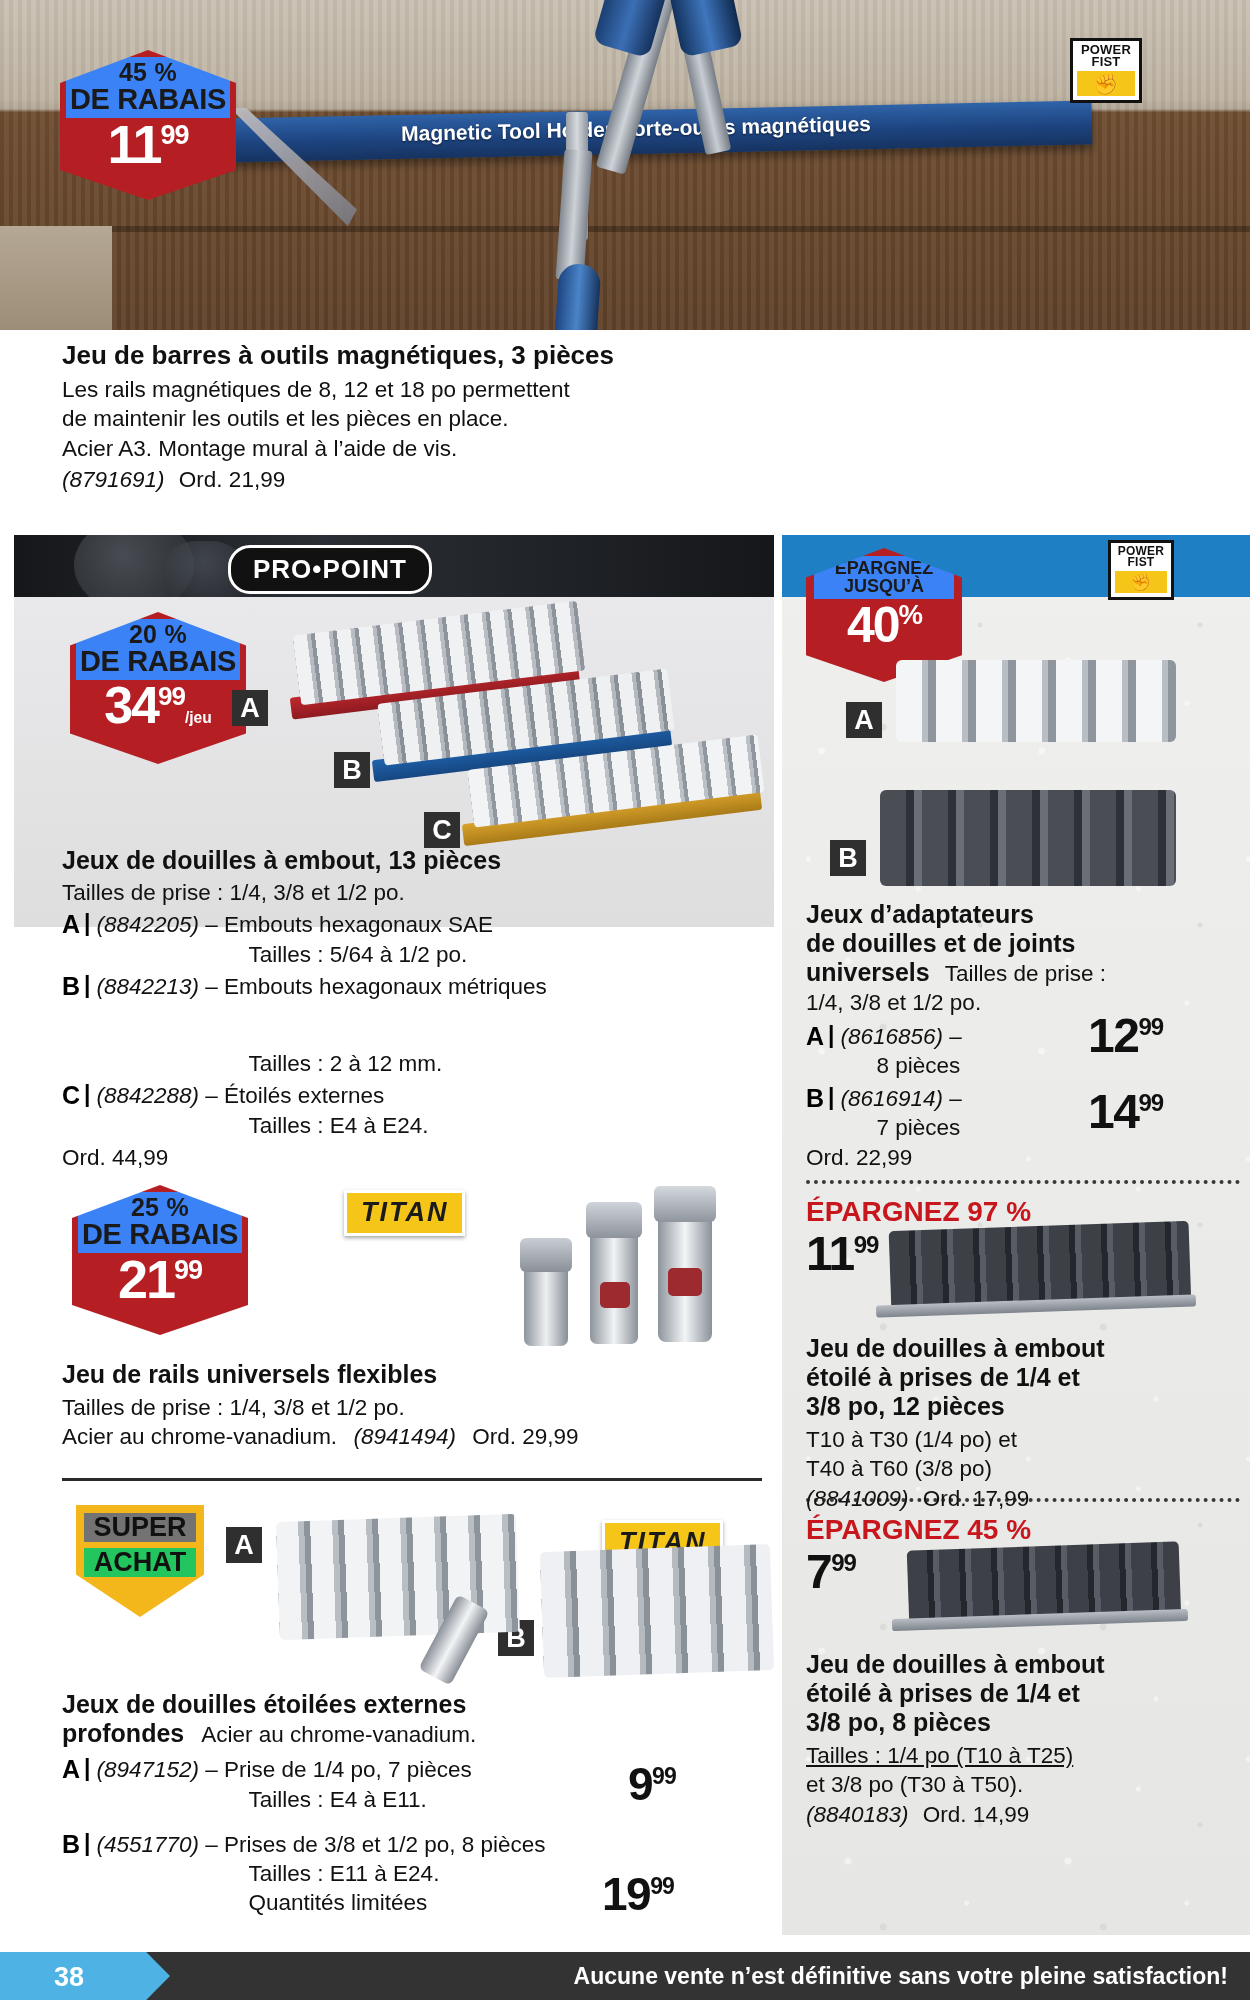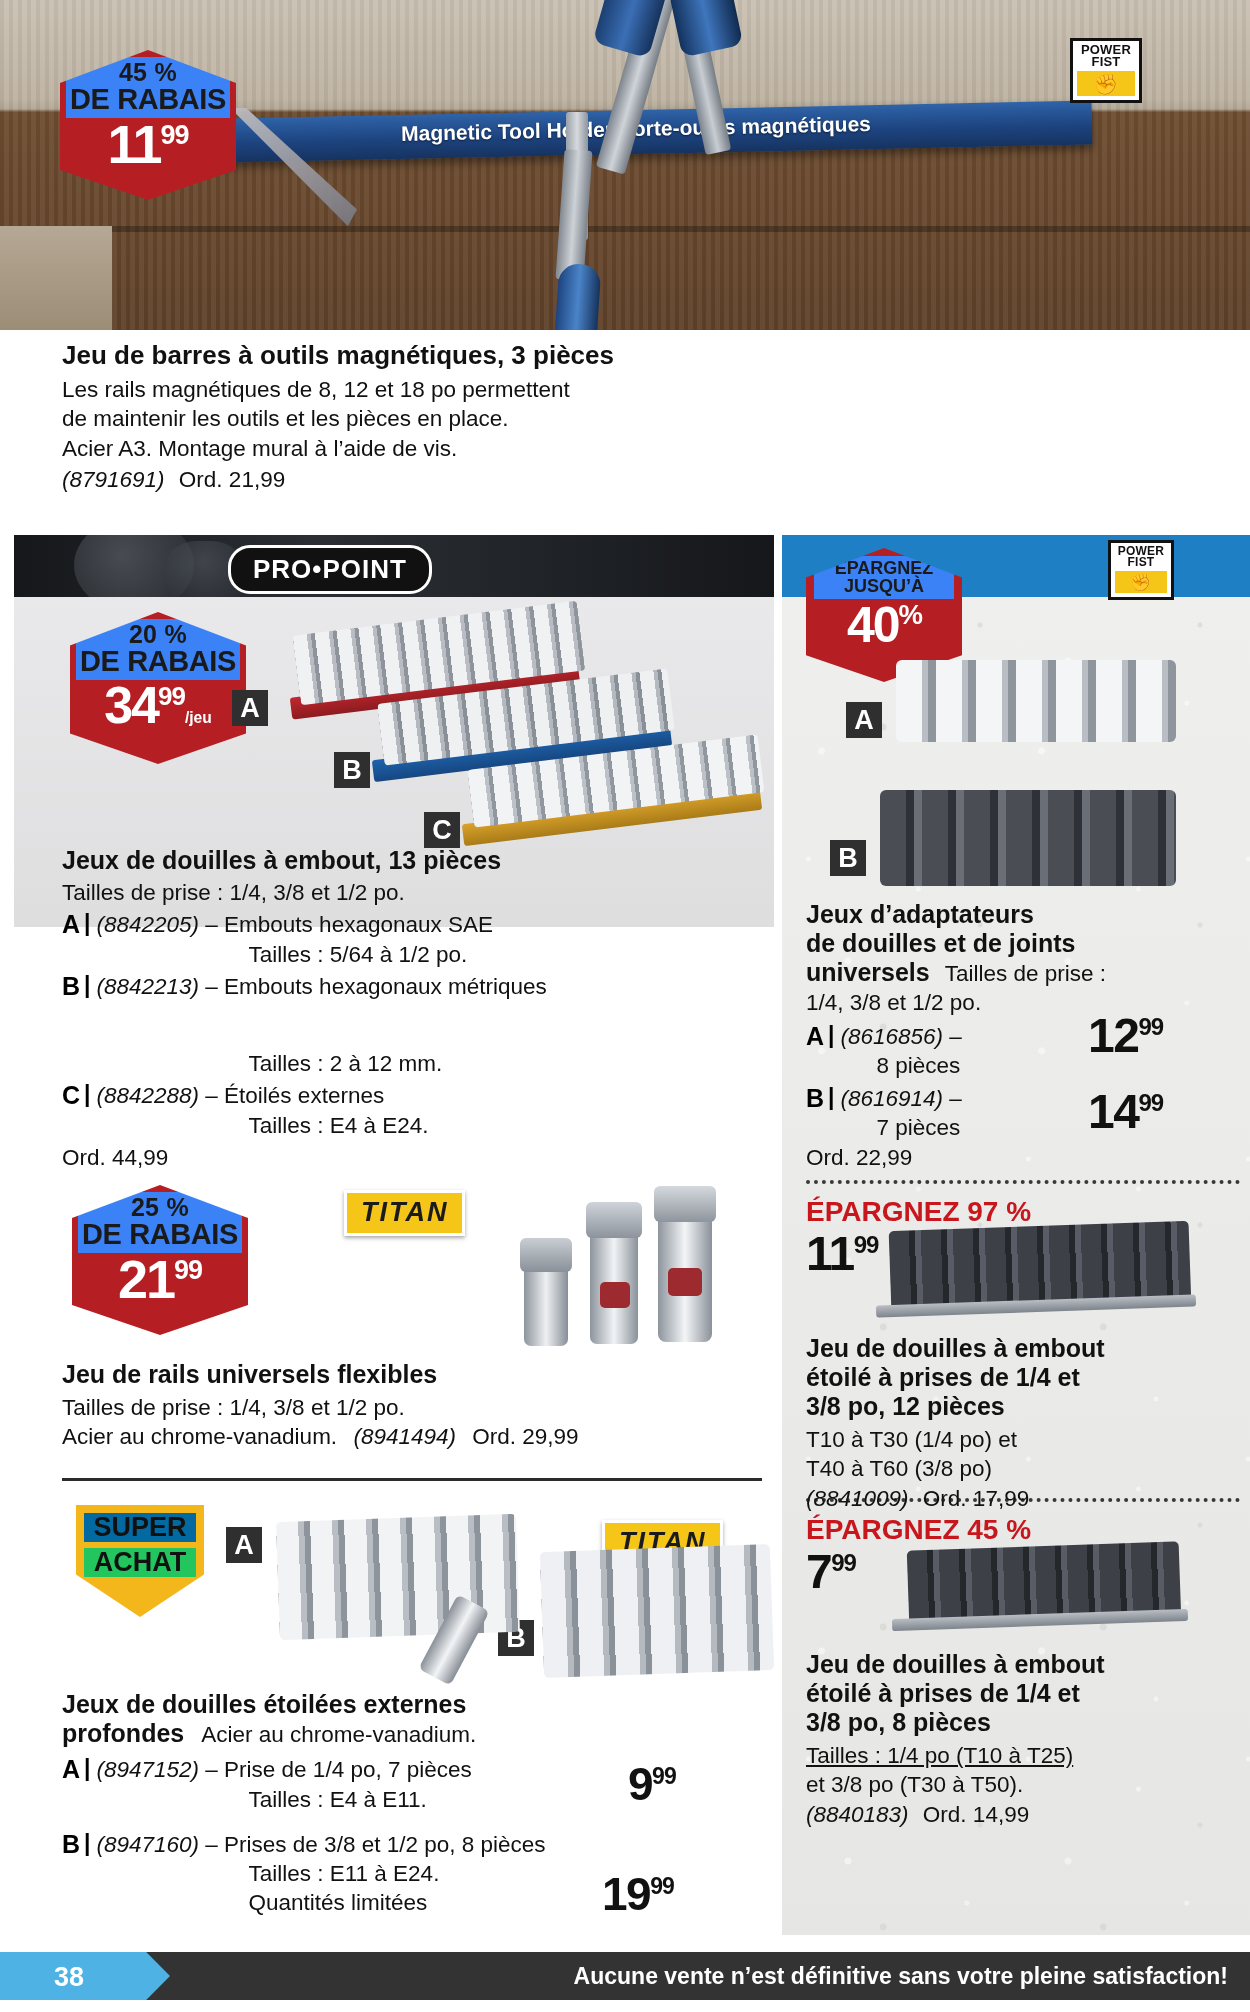--- a/index.html
+++ b/index.html
@@ -77,21 +77,21 @@
     position: relative; width: 128px; height: 112px;
   }
   .sa-arrow {
     position: absolute; inset: 0;
     background: #f3b61b;
     -webkit-clip-path: polygon(0 0, 100% 0, 100% 62%, 50% 100%, 0 62%);
     clip-path: polygon(0 0, 100% 0, 100% 62%, 50% 100%, 0 62%);
   }
   .sa-l1, .sa-l2 {
     position: absolute; left: 8px; right: 8px;
-    background: #0369a1; color: #111;
+    background: #737373; color: #111;
     font-weight: bold; font-size: 27px; text-align: center;
     line-height: 1.08;
   }
   .sa-l1 { top: 8px; }
   .sa-l2 { top: 43px; background: #22c55e; color:#111; }
 
   
   .ttl { font-size: 25px; font-weight: bold; color: #111; line-height: 1.16; }
   .bdy { font-size: 22.5px; color: #111; line-height: 1.3; }
   .ital { font-style: italic; }
@@ -341,21 +341,21 @@
         <span>–</span>
         <span>Prise de 1/4 po, 7 pièces</span>
         <div style="margin-left:152px;">Tailles : E4 à E11.</div>
       </div>
     </div>
 
     <div style="display:flex;margin-top:16px;">
       <div class="letter-lead" style="width:22px;">B</div>
       <div style="font-weight:bold;font-size:23px;margin-right:6px;">|</div>
       <div class="bdy">
-        <span class="ital">(8947160)</span>
+        <span class="ital">(4551770)</span>
         <span>–</span>
         <span>Prises de 3/8 et 1/2 po, 8 pièces</span>
         <div style="margin-left:152px;">Tailles : E11 à E24.</div>
         <div style="margin-left:152px;">Quantités limitées</div>
       </div>
     </div>
   </div>
 
   <div class="price-blk" style="position:absolute;left:628px;top:1764px;font-size:46px;">
     <span>9</span><span class="cents">99</span>

